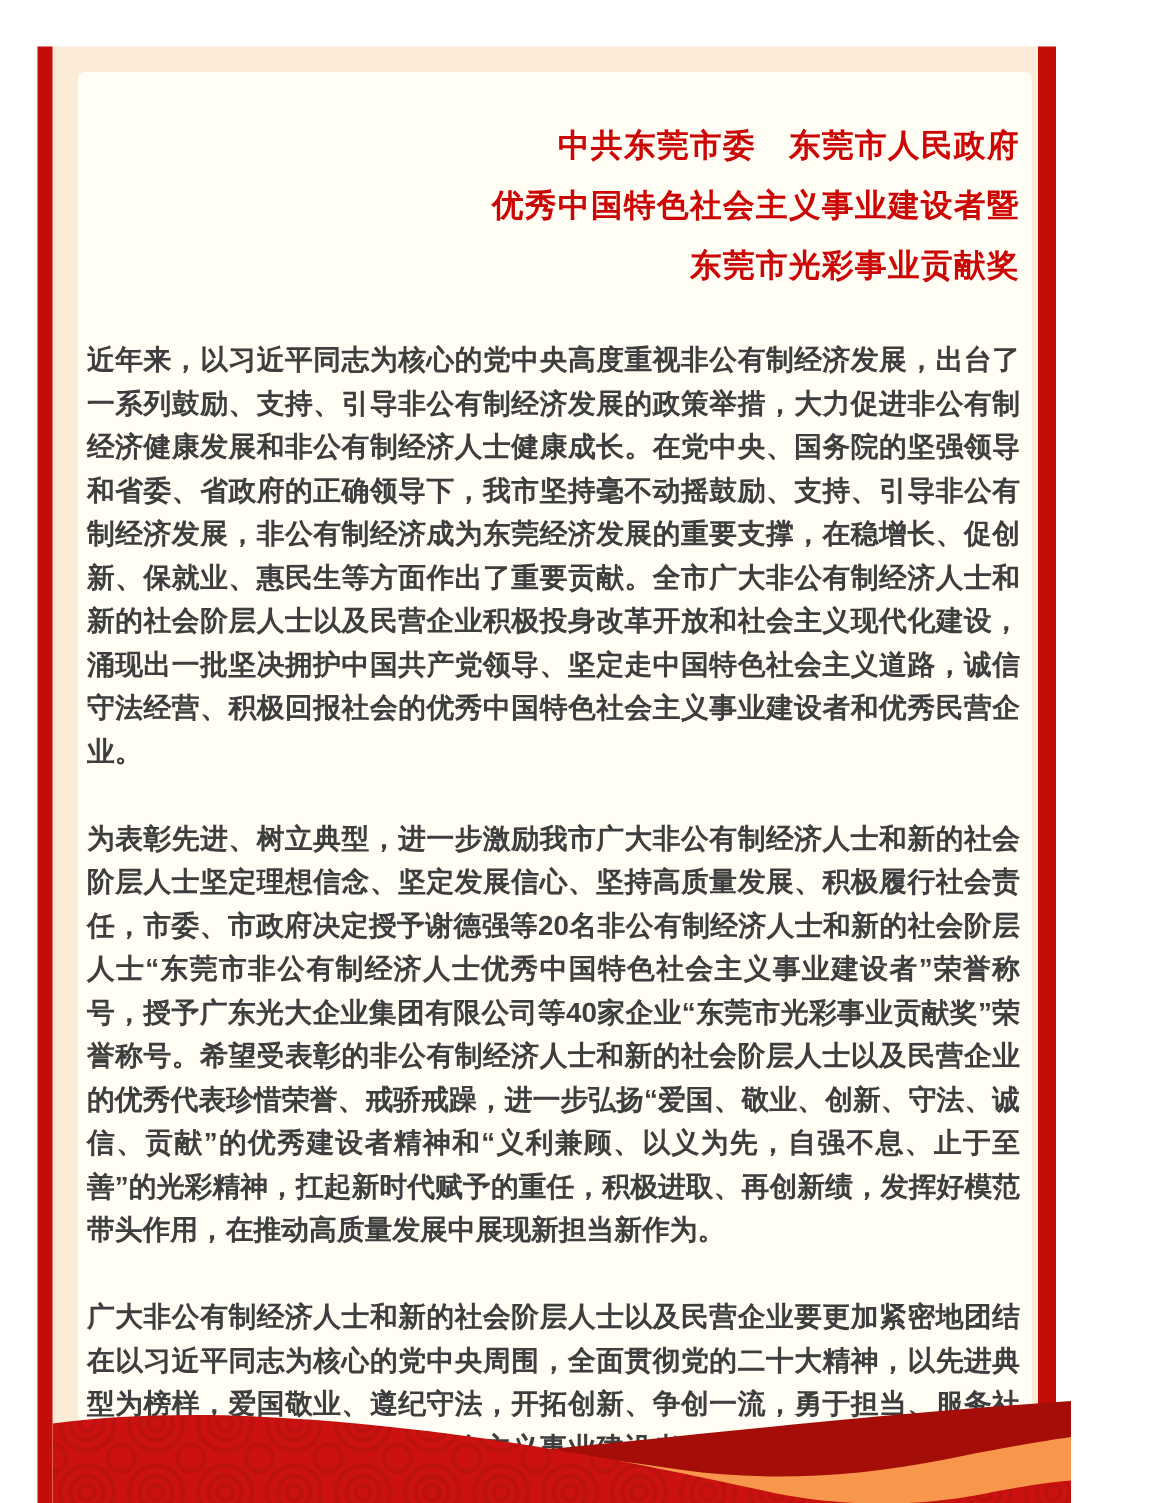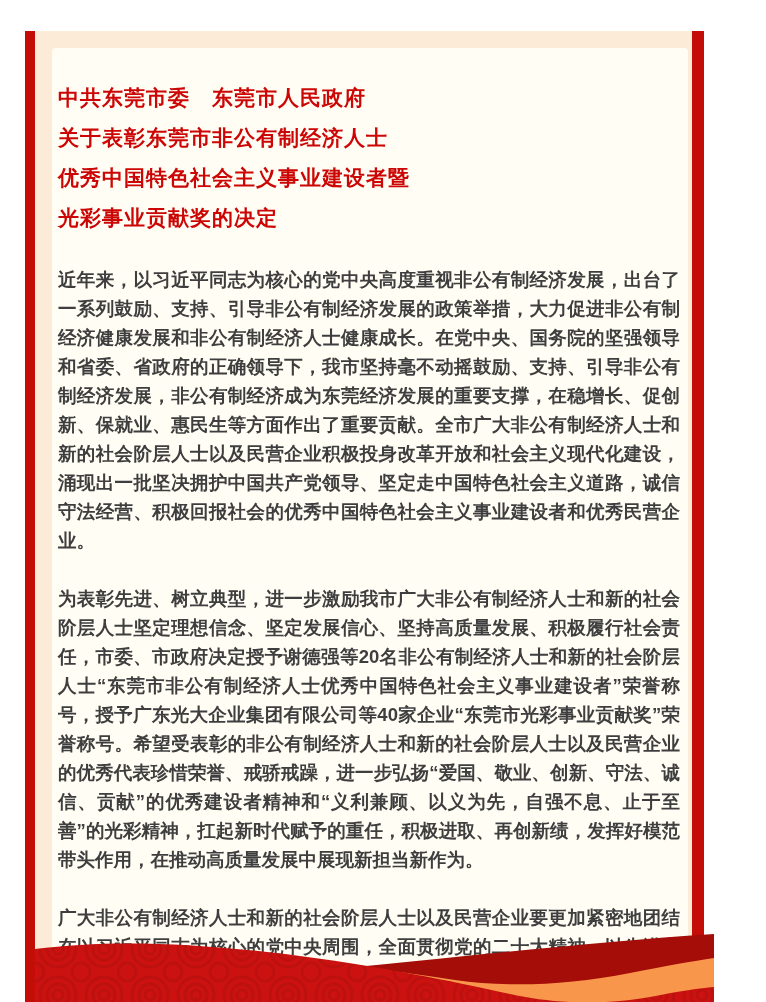--- a/index.html
+++ b/index.html
@@ -32,21 +32,21 @@
   }
   .card{
     position:absolute;left:17px;top:17px;width:636px;height:940px;
     background:var(--card-background,#fffdf4);
     border-radius:4px 4px 0 0;
   }
   .card-inner{
     padding:30px 8px 0 6px;
   }
   .doc-title{
-    text-align:left;
+    text-align:right;
     color:var(--title-color,#cb0605);
     font-weight:700;
     font-size:21px;
     line-height:40px;
     letter-spacing:1px;
     margin:0;
   }
   .doc-body{
     margin-top:27px;
     color:var(--body-text-color,#3e3e3e);
@@ -72,23 +72,22 @@
 
 <div class="page">
 
   <div class="frame">
 
     <div class="card">
       <div class="card-inner">
 
         <div class="doc-title">
           <div>中共东莞市委　东莞市人民政府</div>
-          <div>关于表彰东莞市非公有制经济人士</div>
           <div>优秀中国特色社会主义事业建设者暨</div>
-          <div>光彩事业贡献奖的决定</div>
+          <div>东莞市光彩事业贡献奖</div>
         </div>
 
         <div class="doc-body">
           <p>近年来，以习近平同志为核心的党中央高度重视非公有制经济发展，出台了一系列鼓励、支持、引导非公有制经济发展的政策举措，大力促进非公有制经济健康发展和非公有制经济人士健康成长。在党中央、国务院的坚强领导和省委、省政府的正确领导下，我市坚持毫不动摇鼓励、支持、引导非公有制经济发展，非公有制经济成为东莞经济发展的重要支撑，在稳增长、促创新、保就业、惠民生等方面作出了重要贡献。全市广大非公有制经济人士和新的社会阶层人士以及民营企业积极投身改革开放和社会主义现代化建设，涌现出一批坚决拥护中国共产党领导、坚定走中国特色社会主义道路，诚信守法经营、积极回报社会的优秀中国特色社会主义事业建设者和优秀民营企业。</p>
           <p>为表彰先进、树立典型，进一步激励我市广大非公有制经济人士和新的社会阶层人士坚定理想信念、坚定发展信心、坚持高质量发展、积极履行社会责任，市委、市政府决定授予谢德强等20名非公有制经济人士和新的社会阶层人士“东莞市非公有制经济人士优秀中国特色社会主义事业建设者”荣誉称号，授予广东光大企业集团有限公司等40家企业“东莞市光彩事业贡献奖”荣誉称号。希望受表彰的非公有制经济人士和新的社会阶层人士以及民营企业的优秀代表珍惜荣誉、戒骄戒躁，进一步弘扬“爱国、敬业、创新、守法、诚信、贡献”的优秀建设者精神和“义利兼顾、以义为先，自强不息、止于至善”的光彩精神，扛起新时代赋予的重任，积极进取、再创新绩，发挥好模范带头作用，在推动高质量发展中展现新担当新作为。</p>
           <p>广大非公有制经济人士和新的社会阶层人士以及民营企业要更加紧密地团结在以习近平同志为核心的党中央周围，全面贯彻党的二十大精神，以先进典型为榜样，爱国敬业、遵纪守法，开拓创新、争创一流，勇于担当、服务社会，努力争做优秀中国特色社会主义事业建设者，不断促进我市经济高质量发展和社会和谐稳定，为推动东莞高质量发展再上新台阶作出新的更大贡献！</p>
         </div>
 
       </div>
     </div>

